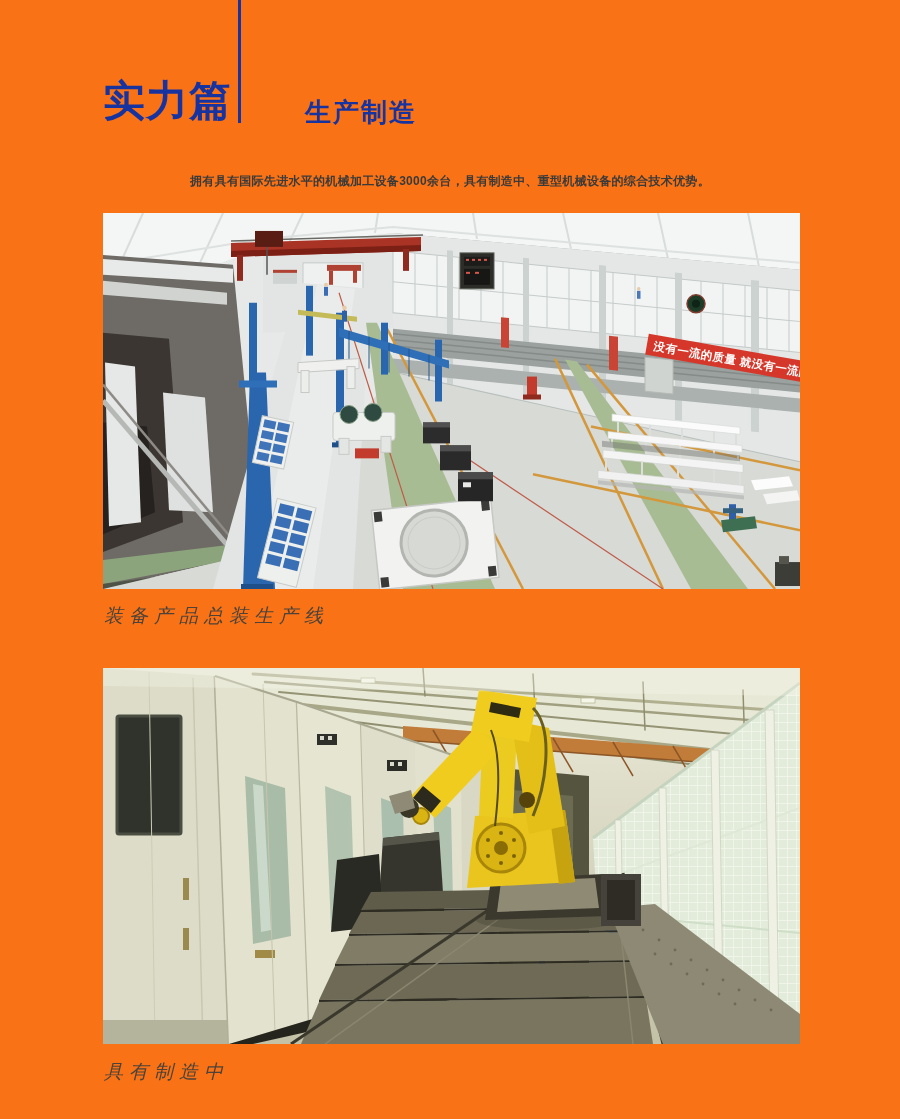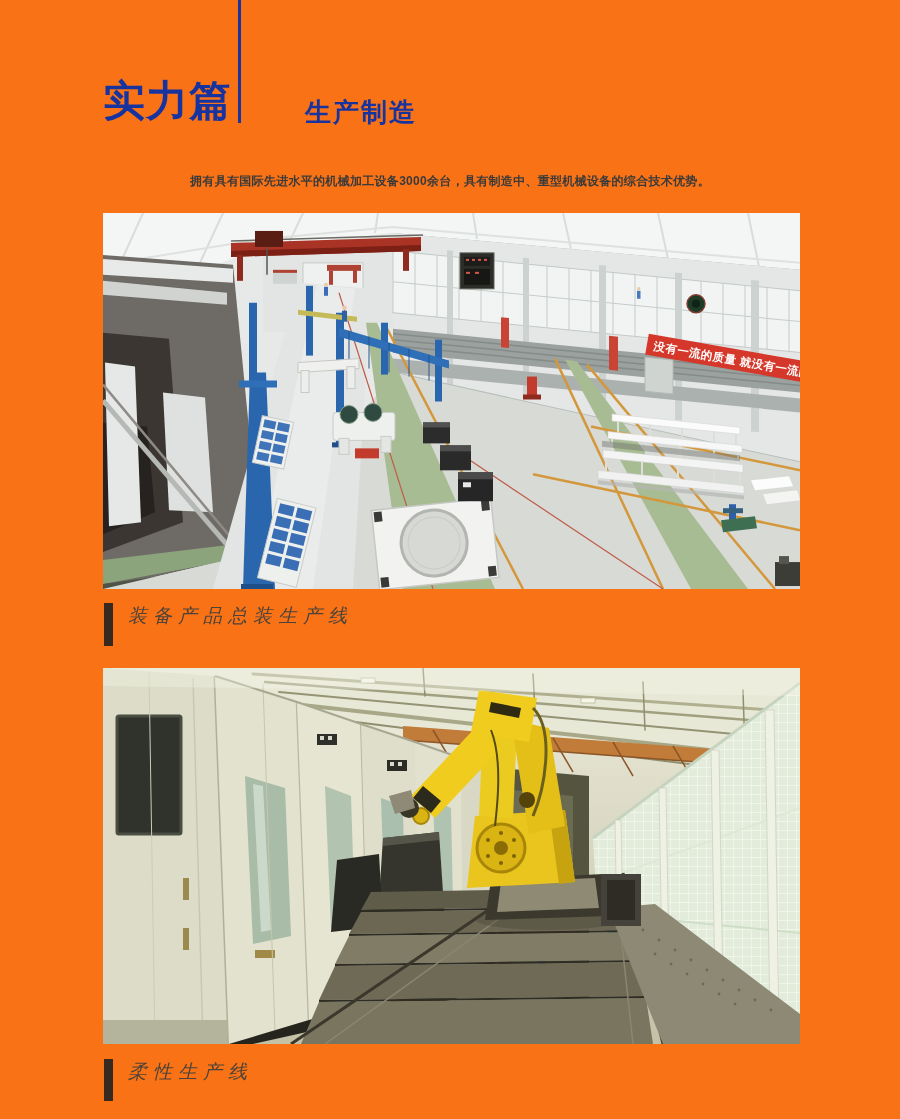--- a/index.html
+++ b/index.html
@@ -18,21 +18,21 @@
     color:#1733a0; letter-spacing:2px; white-space:nowrap;margin-left:44px;
   }
   .intro {
     position:absolute; left:0; top:173px; width:900px; text-align:center;
     font-size:12px; font-weight:600; color:#3a3a3a; letter-spacing:0.3px;
   }
   .photo { position:absolute; left:103px; width:697px; overflow:hidden; background:#e8eae8; }
   .photo svg { display:block; width:100%; height:100%; }
   .photo-1 { top:213px; height:376px; }
   .photo-2 { top:668px; height:376px; }
-  .caption { position:absolute; left:104px; display:flex; align-items:flex-start; }
+  .caption { position:absolute; left:104px; display:flex; align-items:flex-end;flex-direction:column; }
   .caption-1 { top:603px; height:43px; }
   .caption-2 { top:1059px; height:42px; }
   .caption-bar { width:9px; align-self:stretch; background:#38291f; margin-right:15px; }
   .caption-text {
     font-family:"DejaVu Serif", serif; font-style:italic; font-size:19px;
     color:#4c423a; letter-spacing:6px; white-space:nowrap;
   }
 </style>
 </head>
 <body>
@@ -526,16 +526,16 @@
         <path d="M430,40 C452,62 442,120 430,148" stroke="#6b5f1d" stroke-width="3" fill="none"></path>
         <path d="M388,62 C400,92 394,140 392,158" stroke="#544a14" stroke-width="2" fill="none"></path>
       </g>
 
       <polygon points="0,0 697,0 697,28 0,18" fill="#f5f5ea" opacity="0.35"></polygon>
     </svg>
   </figure>
 
   <div class="caption caption-2">
     <span class="caption-bar"></span>
-    <span class="caption-text">柔性生产线</span>
+    <span class="caption-text">具有制造中</span>
   </div>
 
 </div>
 
 </body></html>

